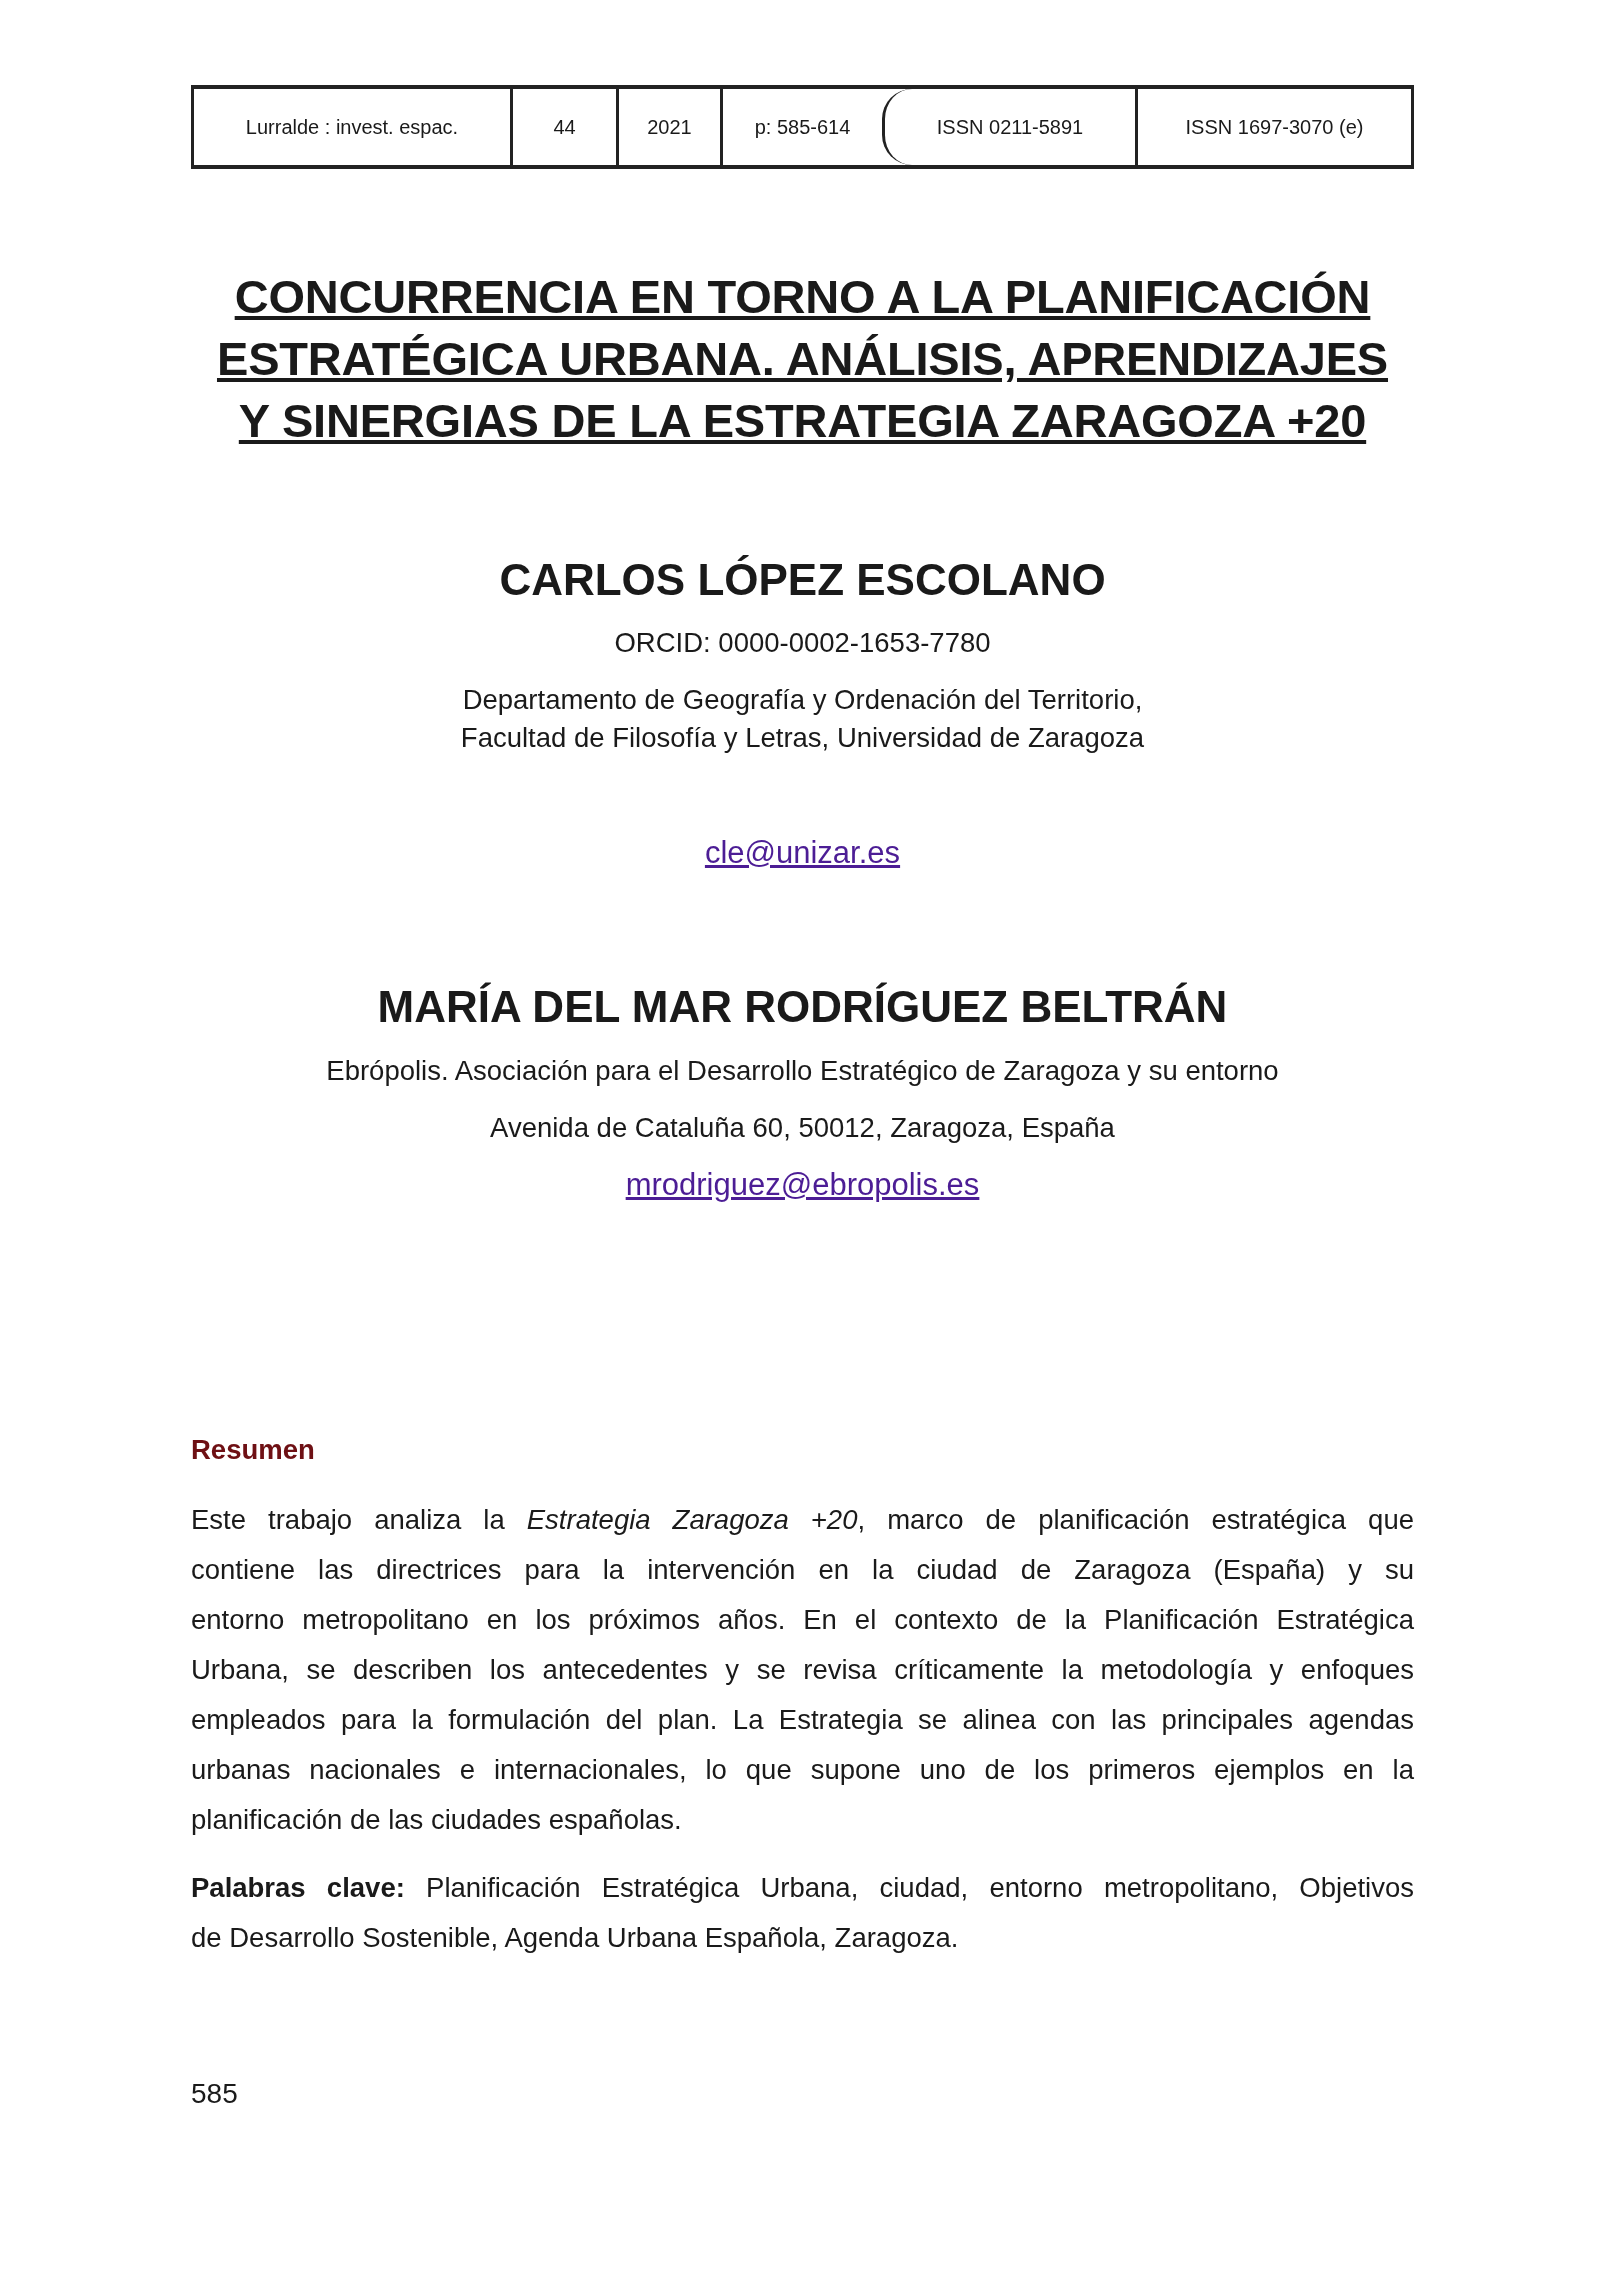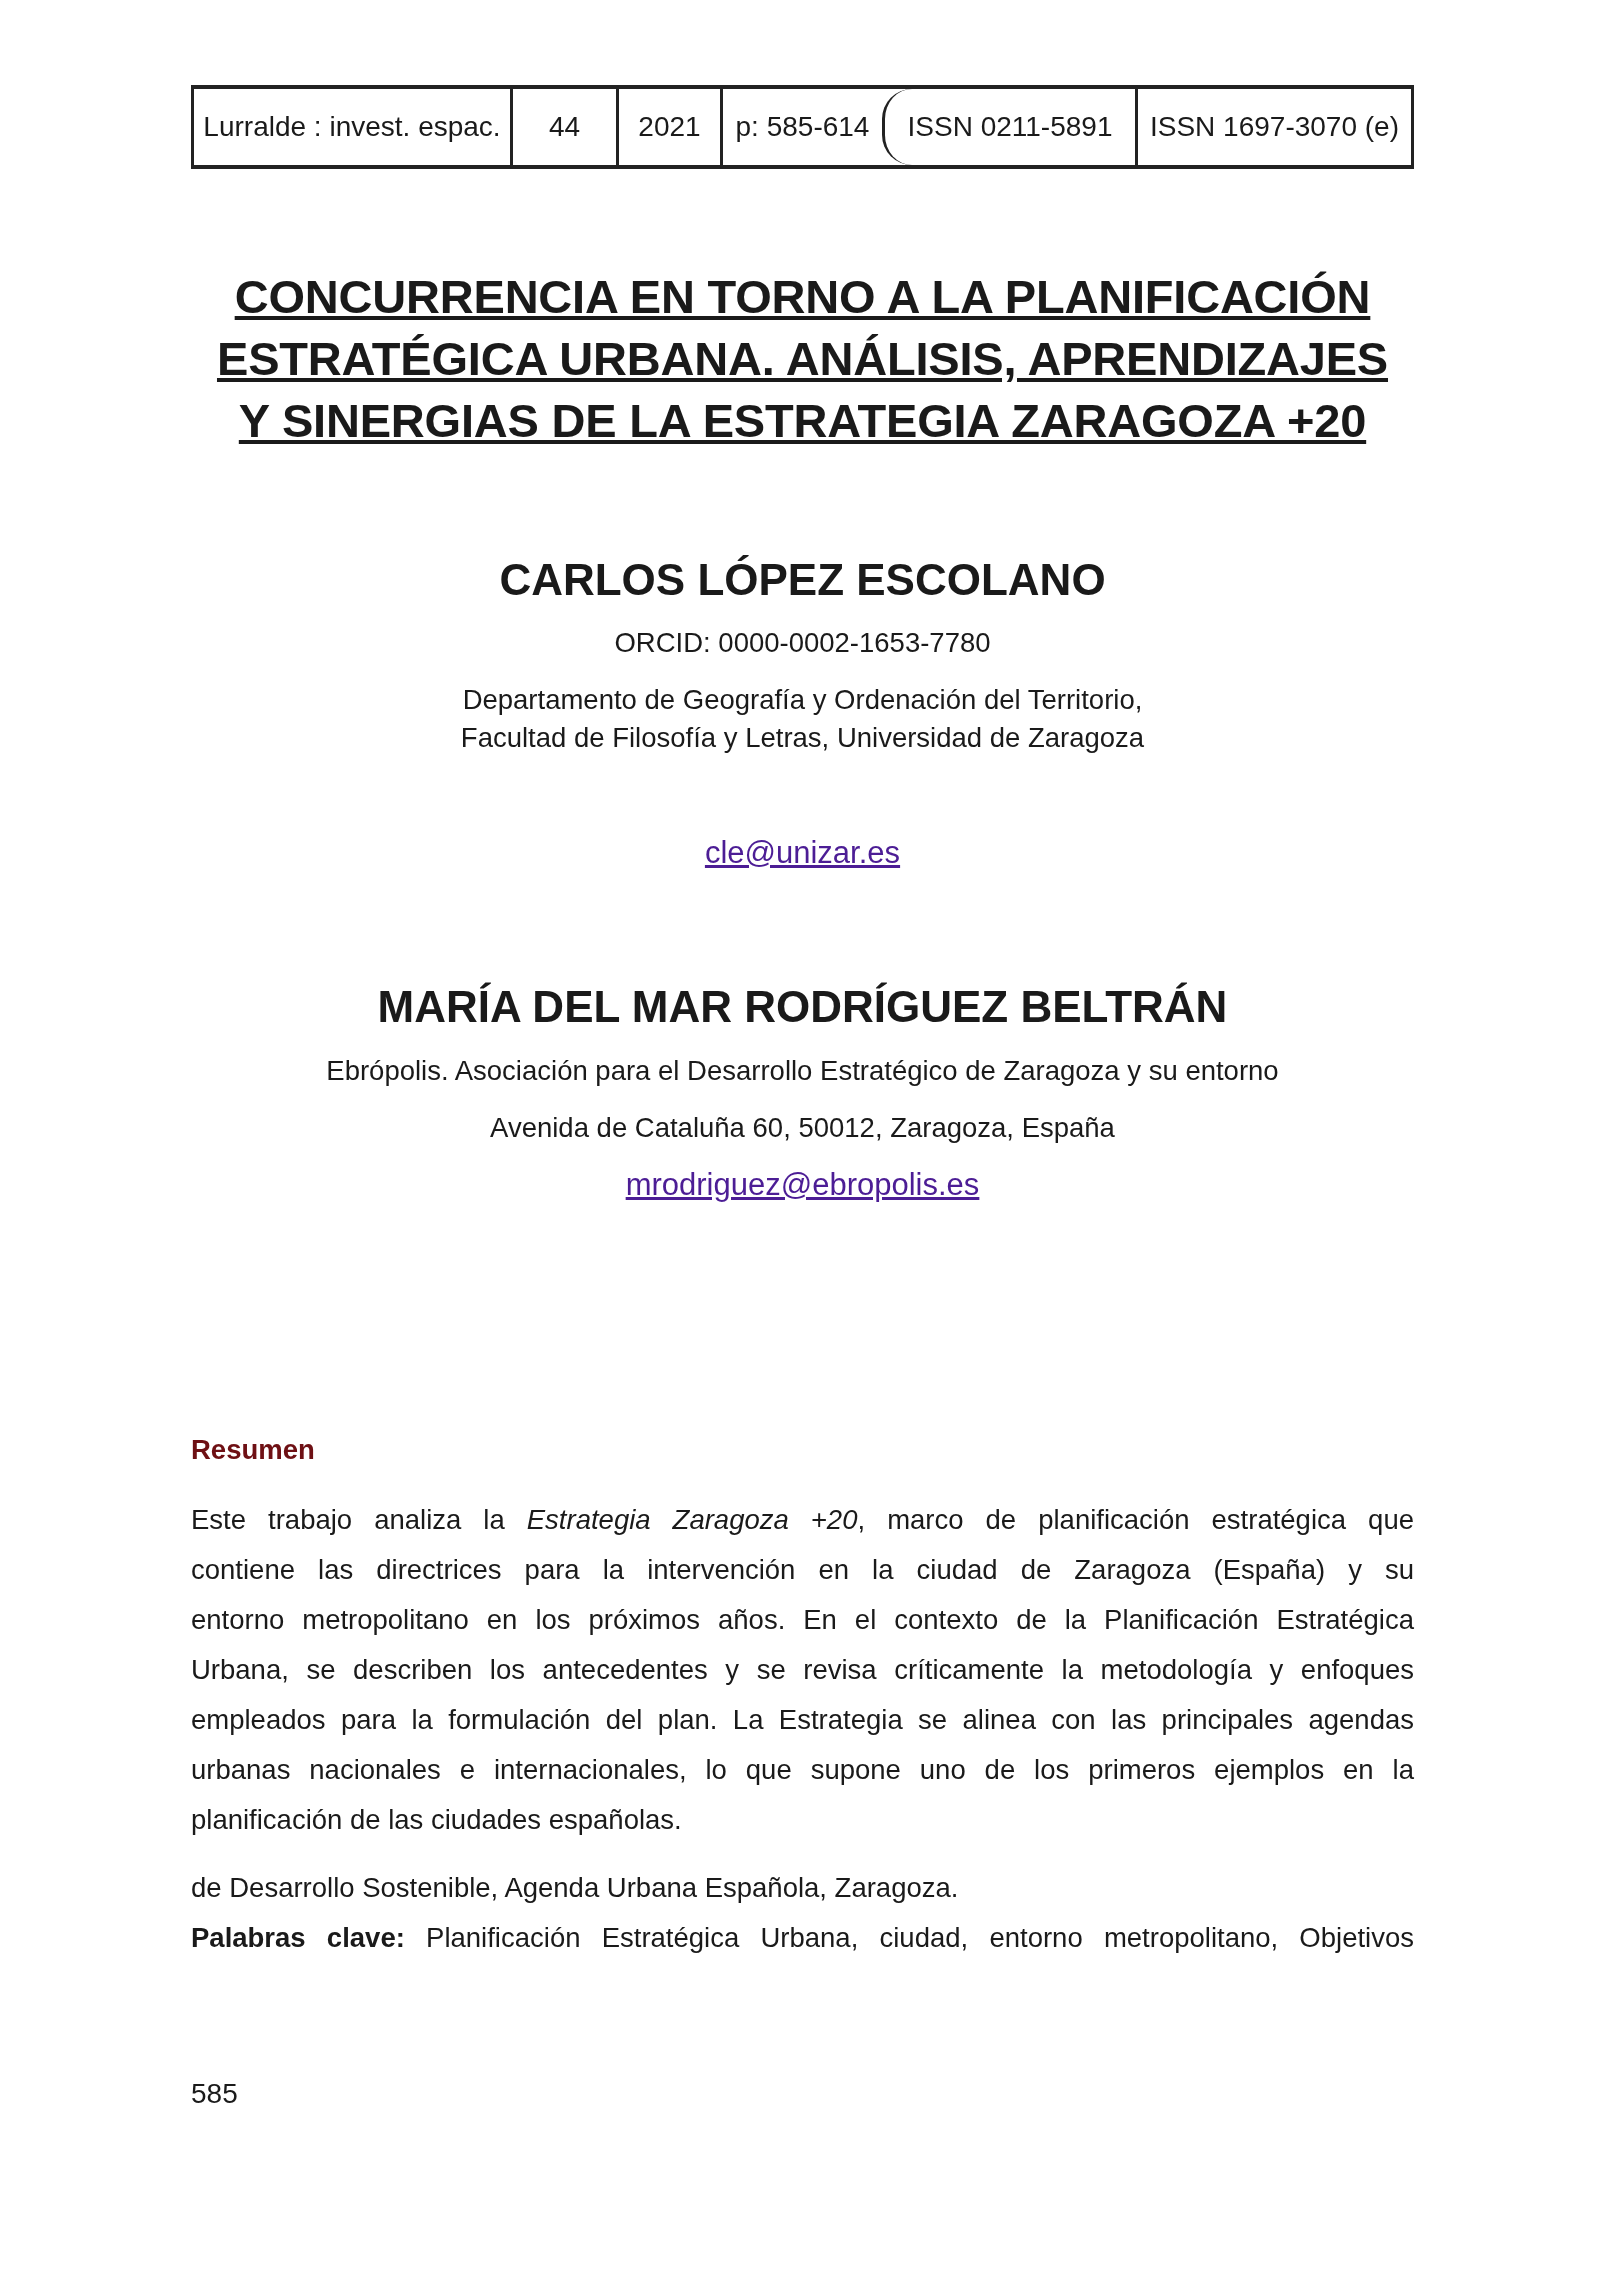--- a/index.html
+++ b/index.html
@@ -33,21 +33,21 @@
     border-bottom: 4px solid #222;
     box-sizing: border-box;
     display: flex;
   }
   .header-cell {
     box-sizing: border-box;
     height: 100%;
     display: flex;
     align-items: center;
     justify-content: center;
-    font-size: 28px;
+    font-size: 20px;
     color: #1a1a1a;
     border-left: 3.2px solid #222;
     white-space: nowrap;
   }
   .header-cell:last-child { border-right: 3.2px solid #222; }
   .c1 { width: 319px; }
   .c2 { width: 106px; }
   .c3 { width: 104px; }
   .c4 { width: 162px; }
   .c5 { width: 253px; border-radius: 30px; }
@@ -207,22 +207,22 @@
     <span class="line"><span>Este trabajo analiza la </span><span class="it">Estrategia Zaragoza +20</span><span>, marco de planificación estratégica que</span></span>
     <span class="line">contiene las directrices para la intervención en la ciudad de Zaragoza (España) y su</span>
     <span class="line">entorno metropolitano en los próximos años. En el contexto de la Planificación Estratégica</span>
     <span class="line">Urbana, se describen los antecedentes y se revisa críticamente la metodología y enfoques</span>
     <span class="line">empleados para la formulación del plan. La Estrategia se alinea con las principales agendas</span>
     <span class="line">urbanas nacionales e internacionales, lo que supone uno de los primeros ejemplos en la</span>
     <span class="line last">planificación de las ciudades españolas.</span>
   </div>
 
   <div class="keywords">
+    <span class="line"><span class="kw-label">Palabras clave:</span><span> Planificación Estratégica Urbana, ciudad, entorno metropolitano, Objetivos</span></span>
     <span class="line last">de Desarrollo Sostenible, Agenda Urbana Española, Zaragoza.</span>
-    <span class="line"><span class="kw-label">Palabras clave:</span><span> Planificación Estratégica Urbana, ciudad, entorno metropolitano, Objetivos</span></span>
   </div>
 
   <div class="footer">
     <span class="page-number">585</span>
   </div>
 
 </div>
 
 
 </body></html>

